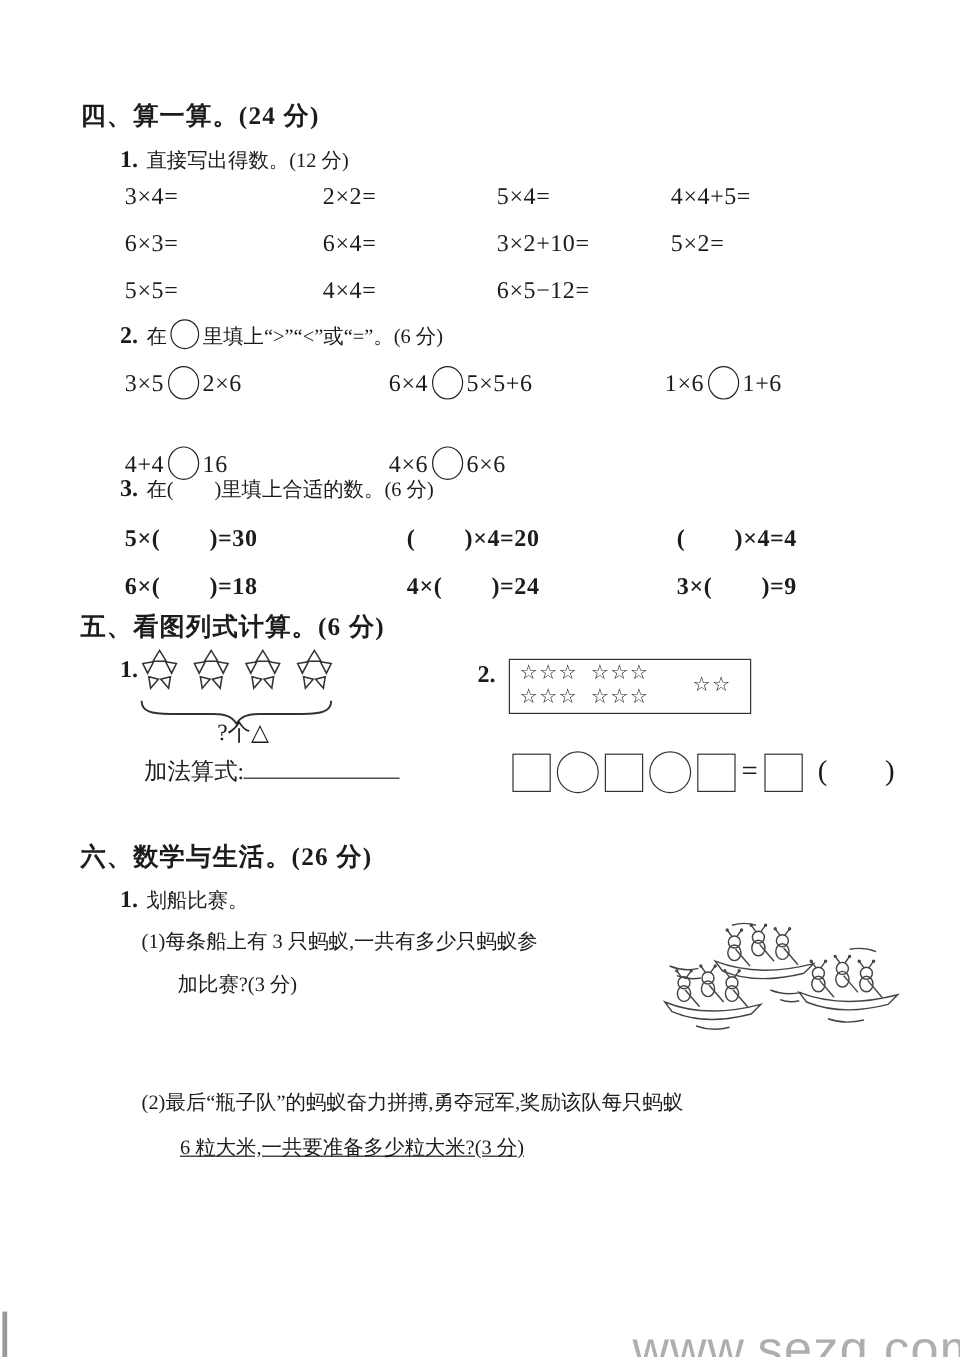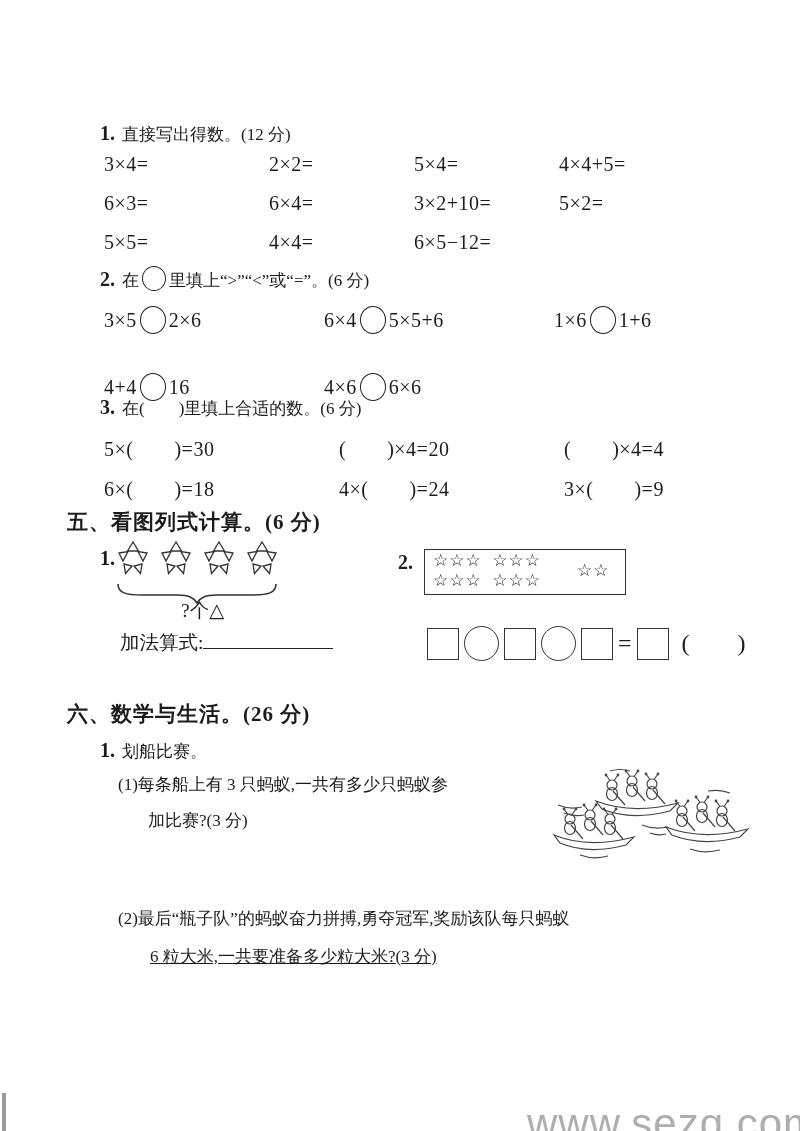--- a/index.html
+++ b/index.html
@@ -30,20 +30,21 @@
   .wm { color:#aeaeae; font-family:"Liberation Sans","DejaVu Sans",sans-serif;
     font-size:42px; letter-spacing:1px; }
   .edgebar { background:#9a9a9a; }
   svg { display:block; }
 </style>
 </head>
 <body>
 
 <div class="page">
 
+  <div class="abs sec-title" style="left:67px; top:82px;">四、算一算。(24 分)</div>
 
   <div class="abs" style="left:100px; top:122px;">
     <span class="qnum">1.</span><span class="qtext">直接写出得数。(12 分)</span>
   </div>
 
   <div class="abs grid12 math" style="left:104px; top:151px; width:650px;">
     <span>3×4=</span>
     <span>2×2=</span>
     <span>5×4=</span>
     <span>4×4+5=</span>
@@ -65,21 +66,21 @@
     <span><span>6×4</span><span class="cmp-circle"></span><span>5×5+6</span></span>
     <span><span>1×6</span><span class="cmp-circle"></span><span>1+6</span></span>
     <span><span>4+4</span><span class="cmp-circle"></span><span>16</span></span>
     <span><span>4×6</span><span class="cmp-circle"></span><span>6×6</span></span>
   </div>
 
   <div class="abs" style="left:100px; top:396px;">
     <span class="qnum">3.</span><span class="qtext">在(　　)里填上合适的数。(6 分)</span>
   </div>
 
-  <div class="abs gridfill math" style="left:104px; top:436px; width:660px;">
+  <div class="abs gridfill math" style="left:104px; top:436px; width:660px;font-weight:bold;">
     <span>5×(　　)=30</span>
     <span>(　　)×4=20</span>
     <span>(　　)×4=4</span>
     <span>6×(　　)=18</span>
     <span>4×(　　)=24</span>
     <span>3×(　　)=9</span>
   </div>
 
   <div class="abs sec-title" style="left:67px; top:508px;">五、看图列式计算。(6 分)</div>
 

